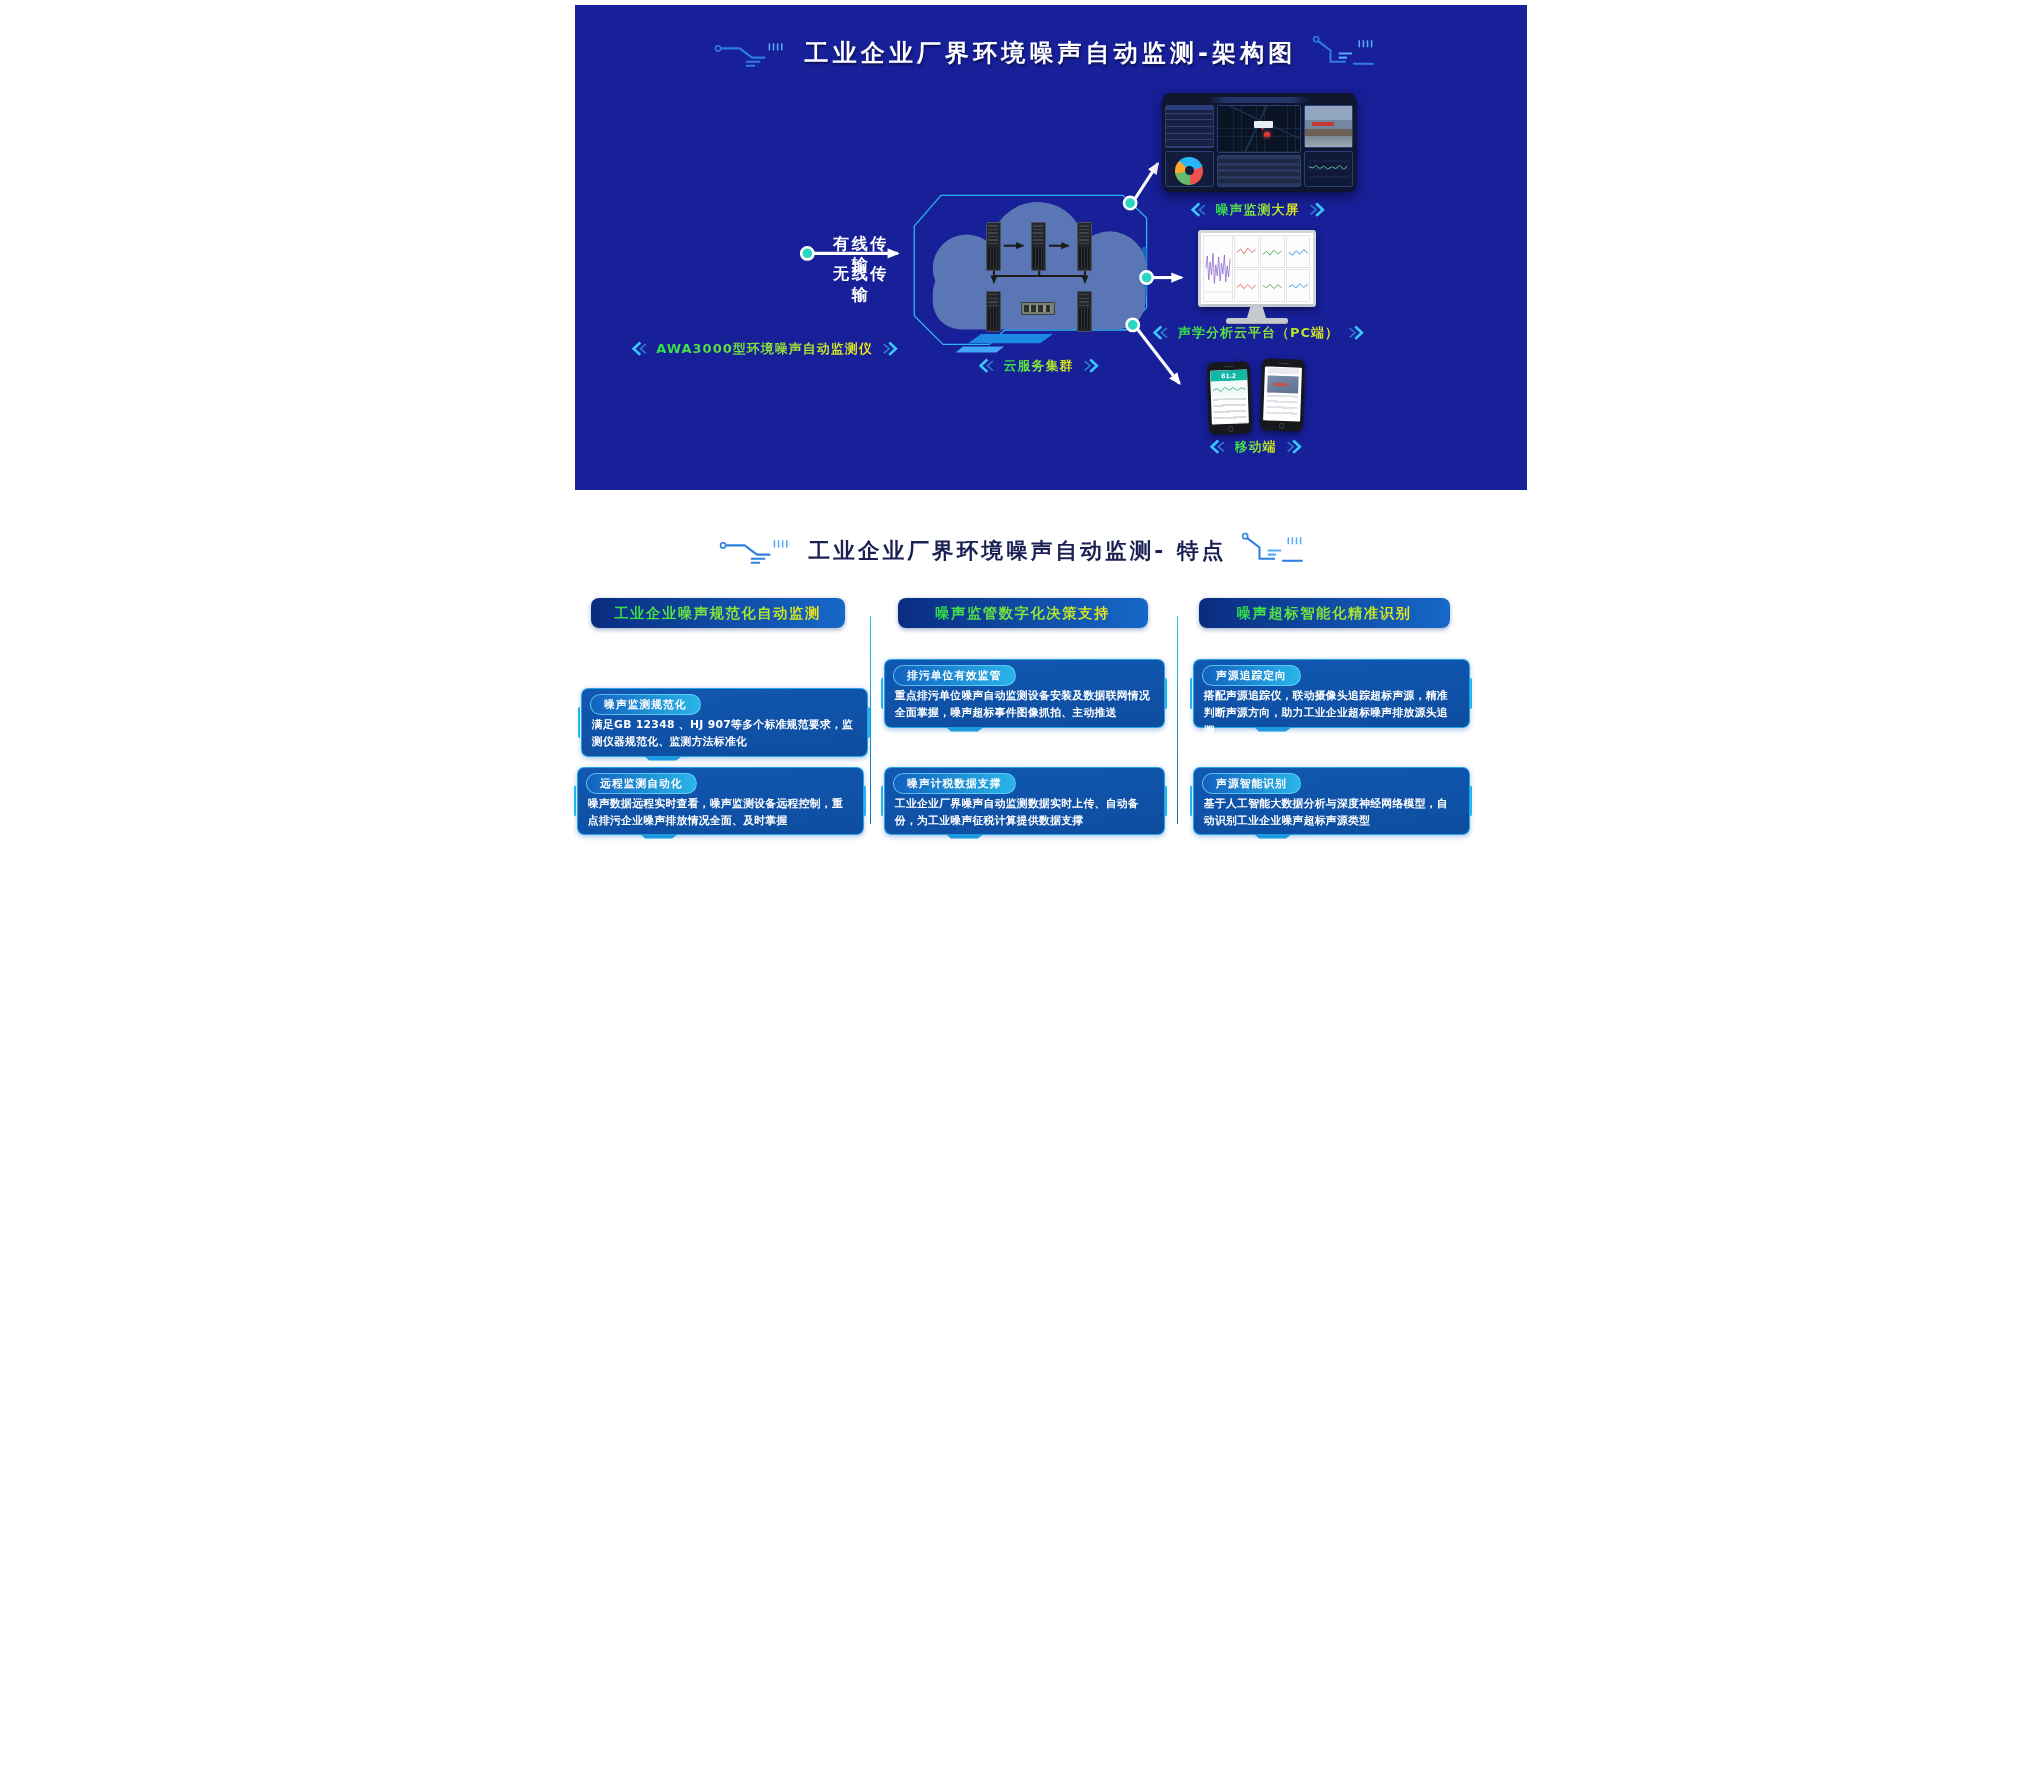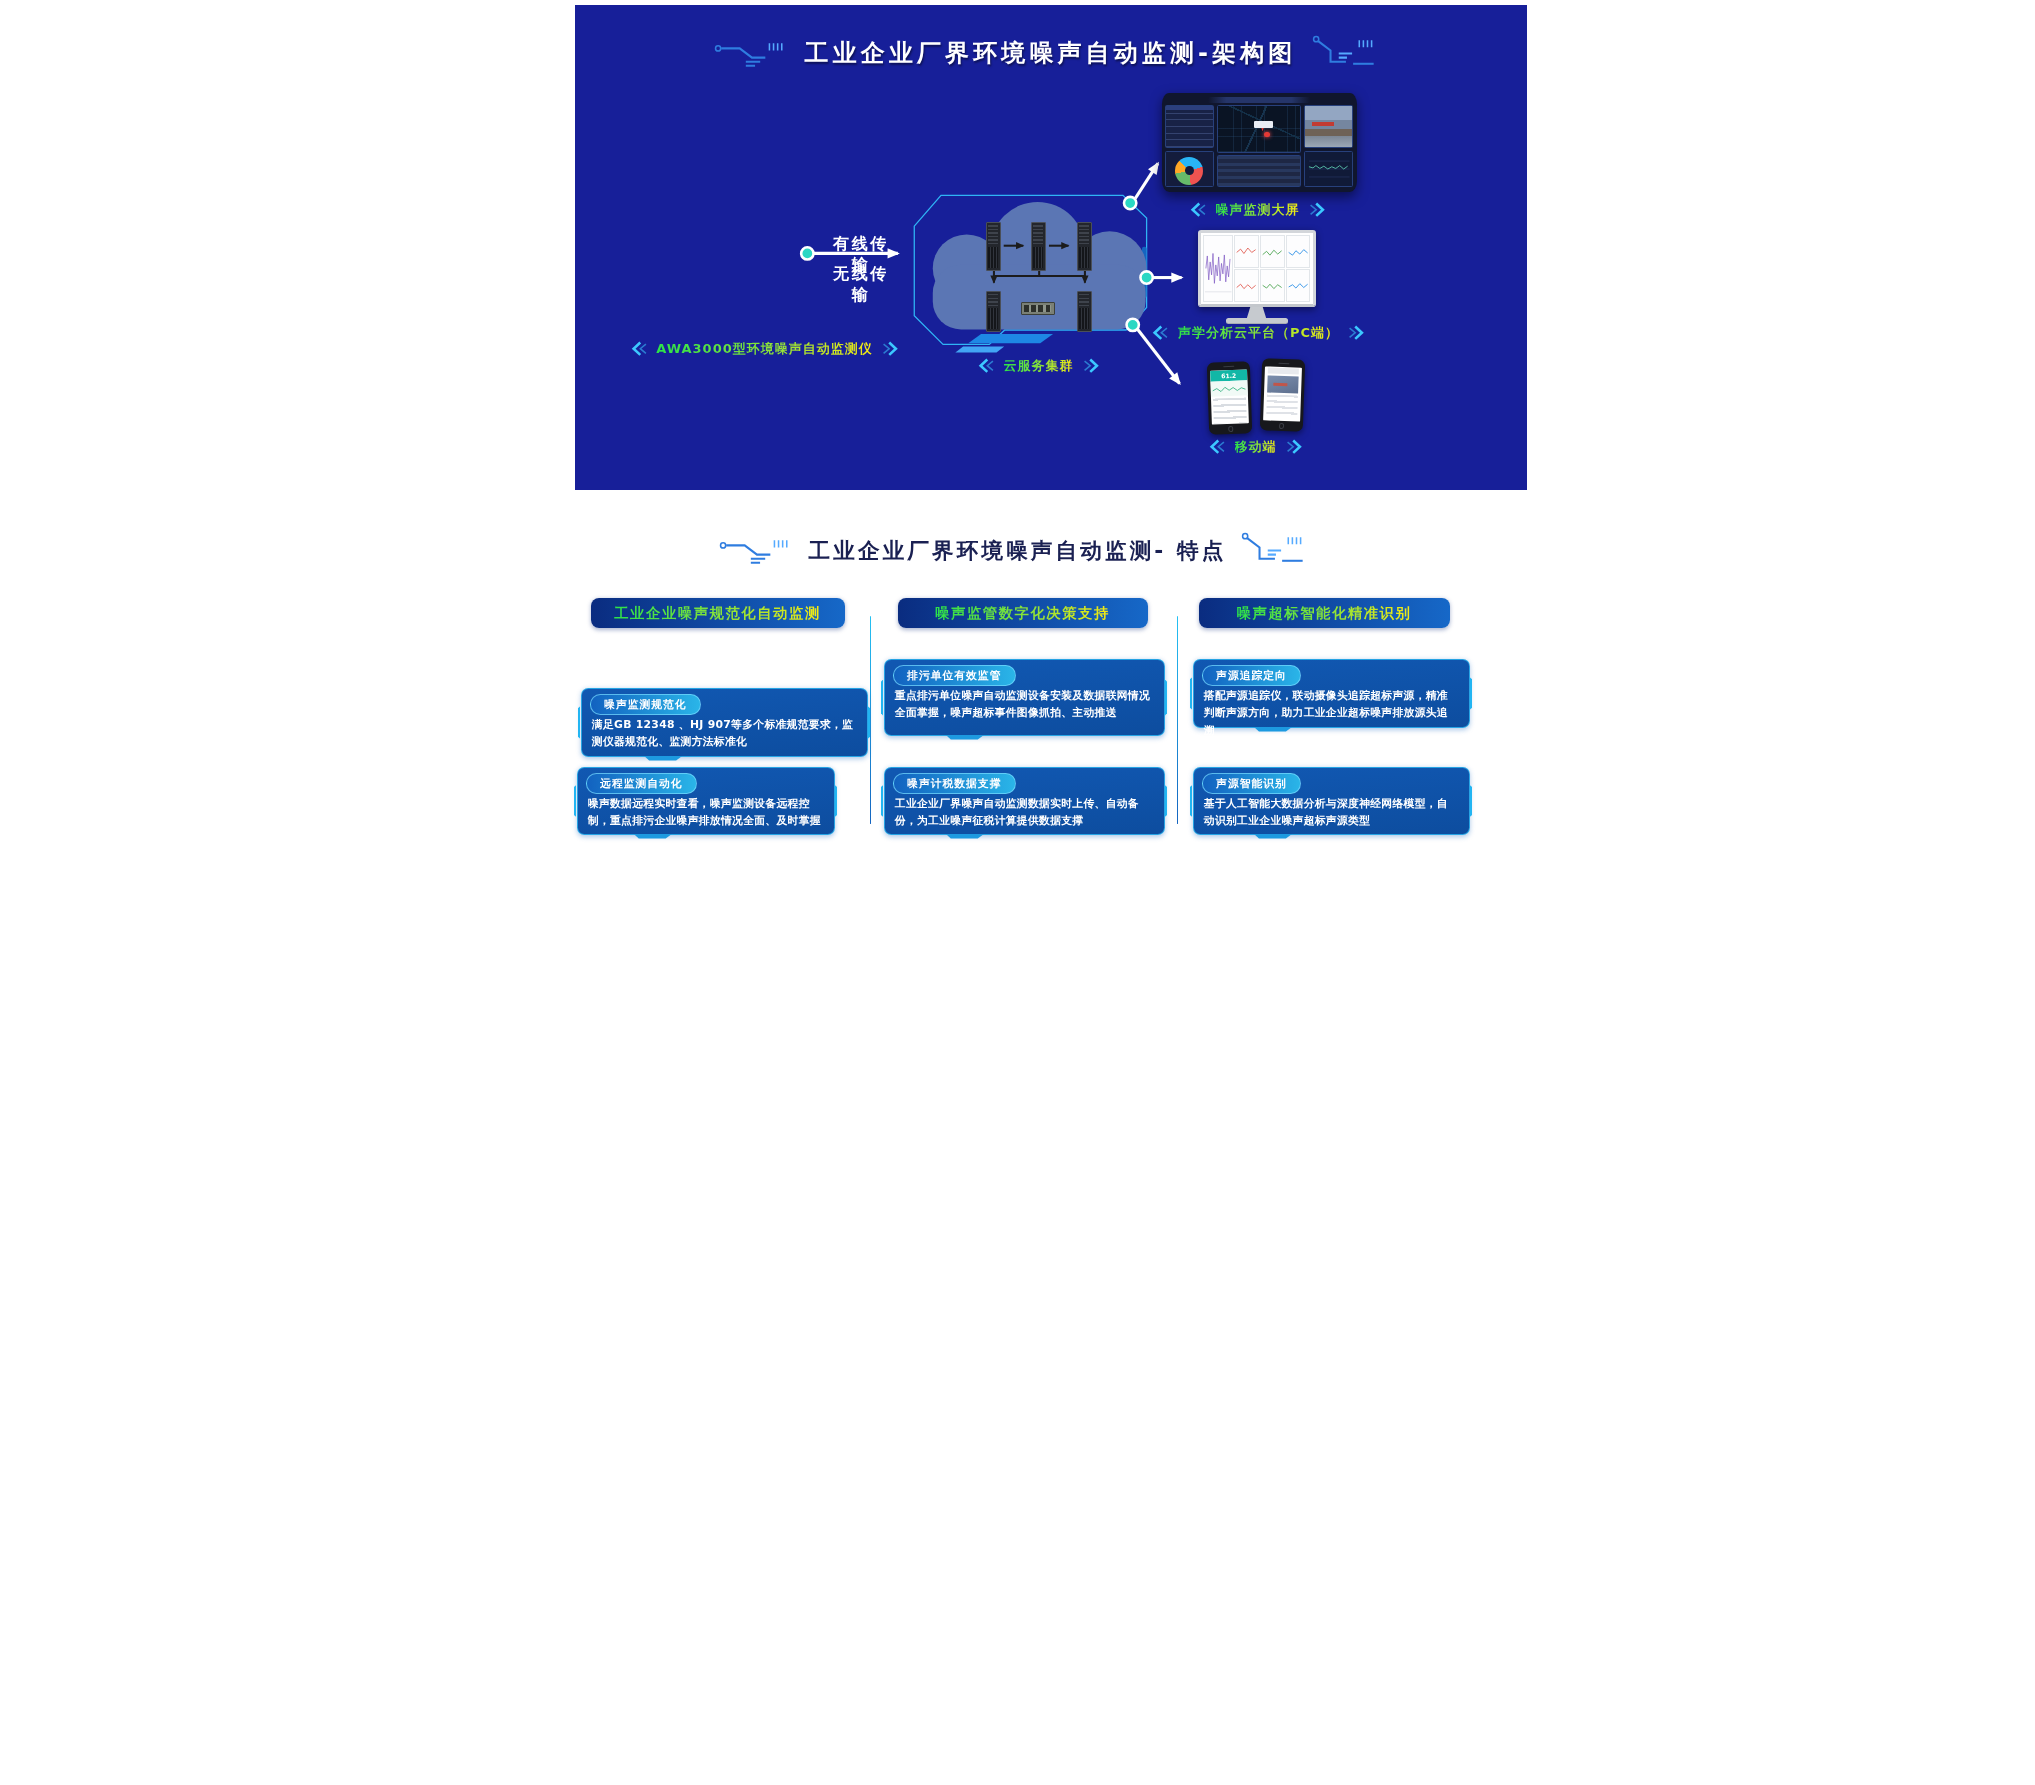--- a/index.html
+++ b/index.html
@@ -407,29 +407,29 @@
     <div class="divider" style="left:361px; top:616px;"></div>
     <div class="divider" style="left:668px; top:616px;"></div>
 
     <div class="card" style="left:72px; top:659px; width:287px; height:69px;margin-top:29px;">
       <span class="brk l"></span>
         <span class="brk r"></span>
       <span class="tag">噪声监测规范化</span>
       <p class="body">满足GB 12348 、HJ 907等多个标准规范要求，监测仪器规范化、监测方法标准化</p>
       <span class="tab"></span>
     </div>
-    <div class="card" style="left:68px; top:767px; width:258px; height:68px;">
+    <div class="card" style="left:68px; top:767px; width:287px; height:68px;">
       <span class="brk l"></span>
         <span class="brk r"></span>
       <span class="tag">远程监测自动化</span>
       <p class="body">噪声数据远程实时查看，噪声监测设备远程控制，重点排污企业噪声排放情况全面、及时掌握</p>
       <span class="tab"></span>
     </div>
 
-    <div class="card" style="left:375px; top:659px; width:281px; height:77px;">
+    <div class="card" style="left:375px; top:659px; width:281px; height:69px;">
       <span class="brk l"></span>
         <span class="brk r"></span>
       <span class="tag">排污单位有效监管</span>
       <p class="body">重点排污单位噪声自动监测设备安装及数据联网情况全面掌握，噪声超标事件图像抓拍、主动推送</p>
       <span class="tab"></span>
     </div>
     <div class="card" style="left:375px; top:767px; width:281px; height:68px;">
       <span class="brk l"></span>
         <span class="brk r"></span>
       <span class="tag">噪声计税数据支撑</span>

